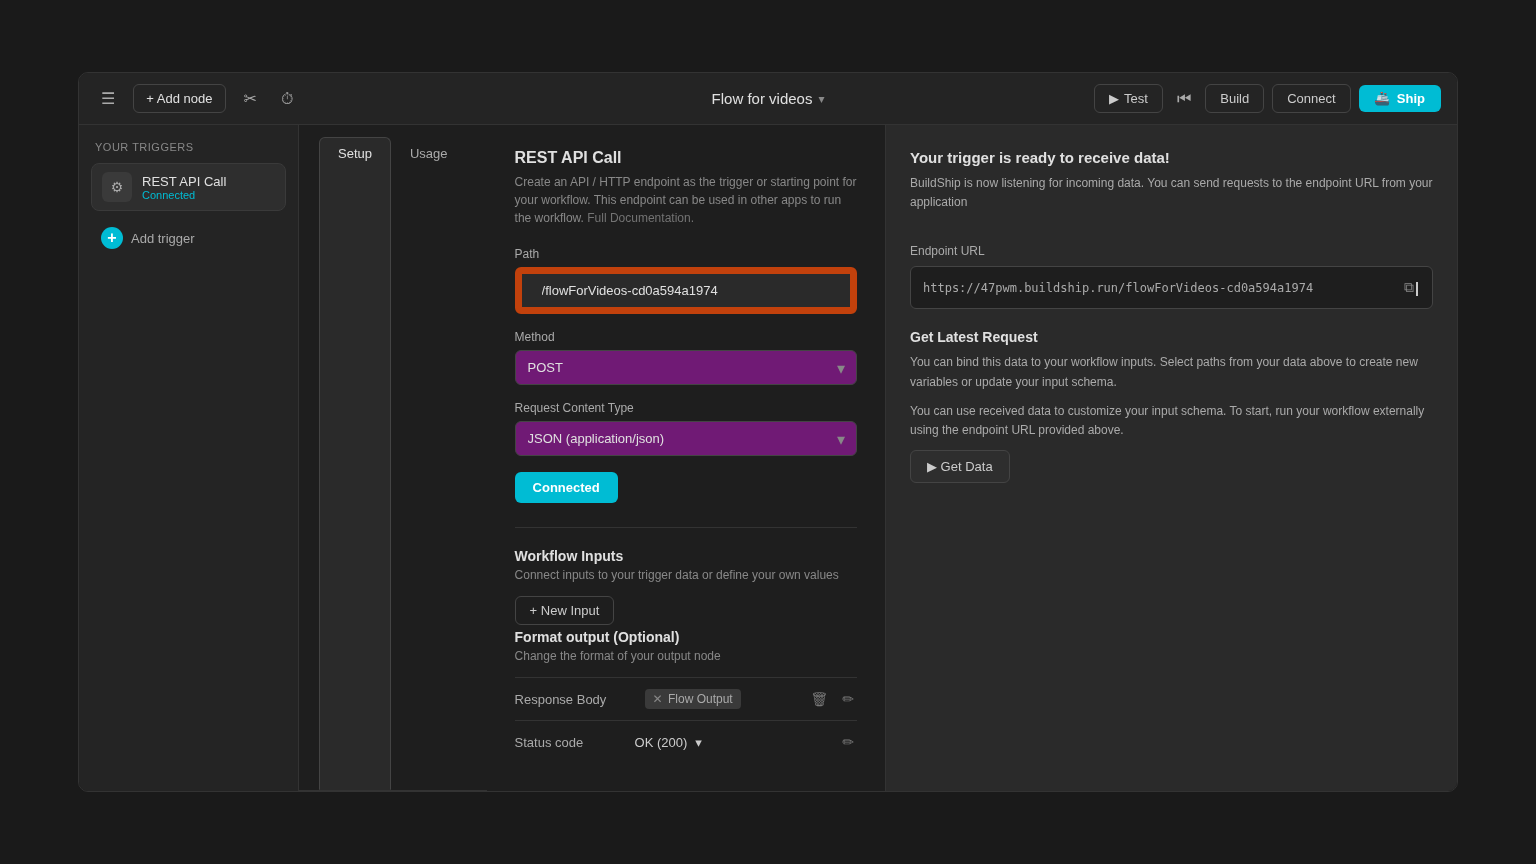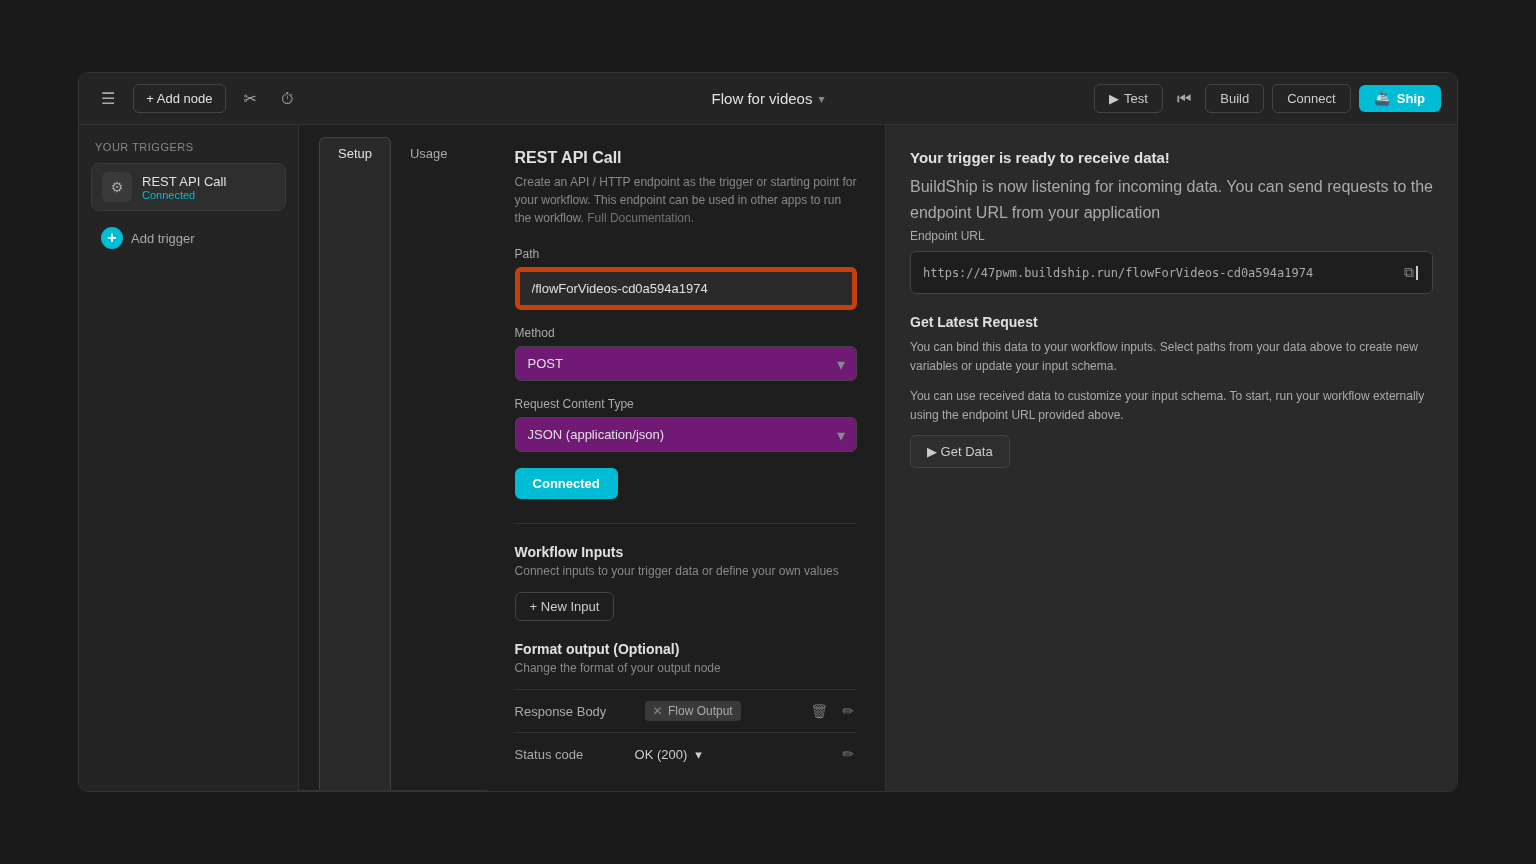--- a/index.html
+++ b/index.html
@@ -258,23 +258,23 @@
       text-decoration: none;
     }
     .field-label {
       font-size: 12px;
       color: #aaa;
       margin-bottom: 6px;
     }
     .text-input {
       width: 100%;
       background: #2a2a2a;
-      border: 5px solid #c2410c;
-      border-radius: 6px;
-      padding: 9px 12px;
+      border: 7px solid #c2410c;
+      border-radius: 6px;
+      padding: 9px 20px;
       color: #e0e0e0;
       font-size: 13px;
       margin-bottom: 16px;
       outline: none;
     }
     .select-input {
       width: 100%;
       background: #701a75;
       border: 1px solid #444;
       border-radius: 6px;
@@ -332,21 +332,21 @@
       display: flex;
       align-items: center;
       gap: 6px;
       background: none;
       border: 1px solid #444;
       color: #ccc;
       border-radius: 6px;
       padding: 6px 14px;
       font-size: 13px;
       cursor: pointer;
-      margin-bottom: 20px;
+      margin-bottom: 4px;
     }
     .format-title {
       font-size: 14px;
       font-weight: 600;
       color: #e0e0e0;
       margin-bottom: 4px;
     }
     .format-desc {
       font-size: 12px;
       color: #888;
@@ -408,24 +408,24 @@
       color: #ccc;
     }
     
     .sp-title {
       font-size: 15px;
       font-weight: 600;
       color: #e0e0e0;
       margin-bottom: 8px;
     }
     .sp-desc {
-      font-size: 16px;
+      font-size: 12px;
       color: #aaa;
       line-height: 1.6;
-      margin-bottom: 4px;
+      margin-bottom: 32px;
     }
     .sp-label {
       font-size: 12px;
       color: #aaa;
       margin-bottom: 8px;
     }
     .endpoint-box {
       background: #1e1e1e;
       border: 1px solid #444;
       border-radius: 6px;

